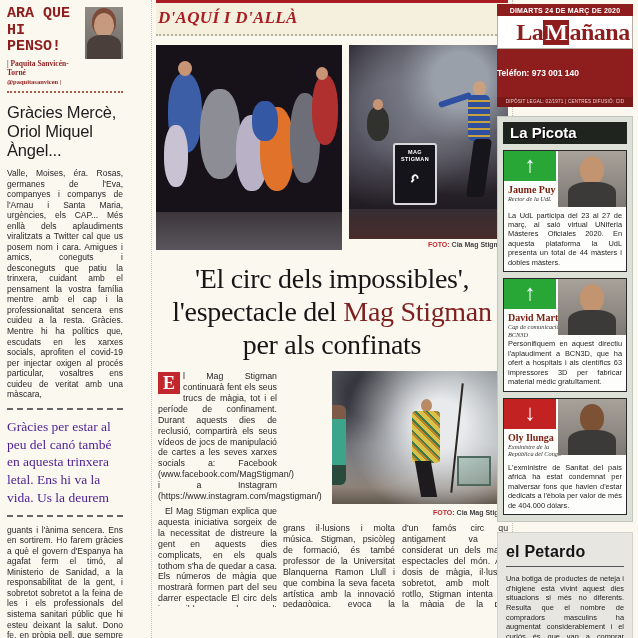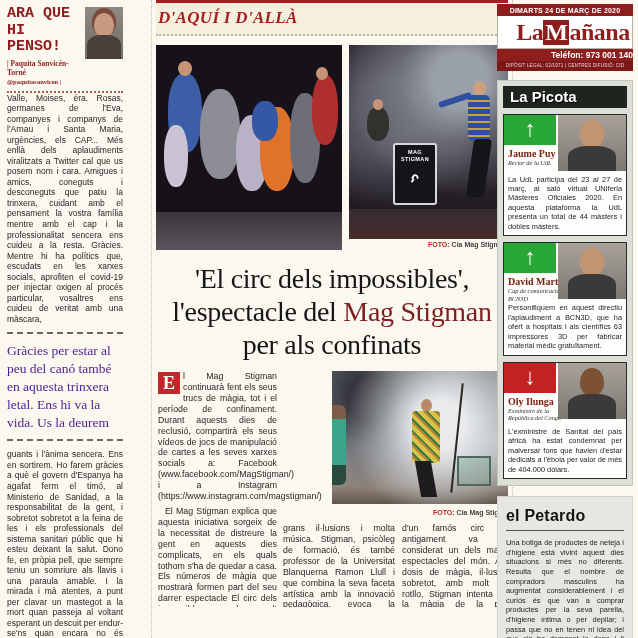--- a/index.html
+++ b/index.html
@@ -78,21 +78,21 @@
   .ab-p2 { margin-top:4px; text-indent:7px; }
   .dropcap { float:left; width:22px; height:22px; background:#c1272d; color:#fff; font-family:"Liberation Serif",serif; font-weight:700;
              font-size:18px; line-height:22px; text-align:center; margin:1px 3px 0 0; }
   .ab-caption { position:absolute; left:176px; top:136px; width:181px; }
   
   .col-right { position:absolute; left:497px; top:4px; width:136px; }
   .mast-date { background:#8e1d1d; color:#fff; font-size:7px; font-weight:700; text-align:center; padding:2.5px 0; letter-spacing:0.2px; }
   .mast-logo { background:#fff; border:1px solid #b5b0a5; border-top:none; text-align:center; padding:3px 0 2px 16px;
                font-family:"Liberation Serif",serif; font-weight:700; font-size:24px; color:#8e1d1d; letter-spacing:-0.5px; }
   .mast-logo .m-box { display:inline-block; background:#8e1d1d; color:#fff; padding:0 2px; line-height:1.05; }
-  .mast-phone { background:#8e1d1d; color:#fff; font-size:8.5px; font-weight:700; text-align:right; padding:1px 0; }
+  .mast-phone { background:#8e1d1d; color:#fff; font-size:8.5px; font-weight:700; text-align:left; padding:19px 0; }
   .mast-legal { background:#7d1818; color:#eccfcf; font-size:4.6px; text-align:center; padding:2px 0 2.5px 0; letter-spacing:0.2px; }
   .picota { margin-top:9px; background:#dde0d6; border:1px solid #c3c6bc; padding:5px 5px 6px 5px; }
   .picota-header { background:#20241f; color:#fff; font-weight:700; font-size:15px; padding:2px 7px 3px 7px; text-shadow:1px 1px 0 #000; }
   .pic-card { background:#fdfdfb; border:1px solid #2a2a2a; margin-top:6px; padding:0 0 4px 0; }
   .pic-top { position:relative; height:56px; }
   .arrow-box { position:absolute; left:0; top:0; width:52px; height:30px; color:#fff; font-size:22px; font-weight:700; line-height:28px; text-align:center; }
   .arrow-up { background:#28a737; }
   .arrow-down { background:#c32222; }
   .pic-portrait { position:absolute; right:0; top:0; width:68px; height:56px; background:linear-gradient(#a8a29a,#7d7872); overflow:hidden; }
   .pic-portrait::before { content:""; position:absolute; left:22px; top:5px; width:24px; height:28px; border-radius:50% 50% 46% 46%; background:#c2946f; }
@@ -111,20 +111,21 @@
 
 <div class="col-left">
   <div class="op-header">
     <div class="op-kicker">ARA QUE HI PENSO!</div>
     <div class="op-byline">
       <span>| Paquita Sanvicén-Torné</span><br>
       <span class="op-handle">@paquitasanvicen |</span>
     </div>
     <div class="op-photo"></div>
   </div>
+  <div class="op-title">Gràcies Mercè, Oriol Miquel Àngel...</div>
   <div class="op-body">Valle, Moises, éra. Rosas, germanes de l'Eva, companyes i companys de l'Arnau i Santa Maria, urgències, els CAP... Més enllà dels aplaudiments viralitzats a Twitter cal que us posem nom i cara. Amigues i amics, coneguts i desconeguts que patiu la trinxera, cuidant amb el pensament la vostra família mentre amb el cap i la professionalitat sencera ens cuideu a la resta. Gràcies. Mentre hi ha polítics que, escudats en les xarxes socials, aprofiten el covid-19 per injectar oxigen al procés particular, vosaltres ens cuideu de veritat amb una màscara,</div>
   <div class="op-quote">Gràcies per estar al peu del canó també en aquesta trinxera letal. Ens hi va la vida. Us la deurem</div>
   <div class="op-body">guants i l'ànima sencera. Ens en sortirem. Ho farem gràcies a què el govern d'Espanya ha agafat ferm el timó, al Ministerio de Sanidad, a la responsabilitat de la gent, i sobretot sobretot a la feina de les i els professionals del sistema sanitari públic que hi esteu deixant la salut. Dono fe, en pròpia pell, que sempre teniu un somriure als llavis i una paraula amable. I la mirada i mà atentes, a punt per clavar un mastegot a la mort quan passeja al voltant esperant un descuit per endur-se'ns quan encara no és l'hora. Gràcies per estar al peu del canó també en aquesta trinxera letal. Ens hi va la vida. Un cop més, us la deurem.</div>
 </div>
 
 <div class="col-center">
   <div class="section-band">
     <span class="section-title">D'AQUÍ I D'ALLÀ</span>
   </div>
 

